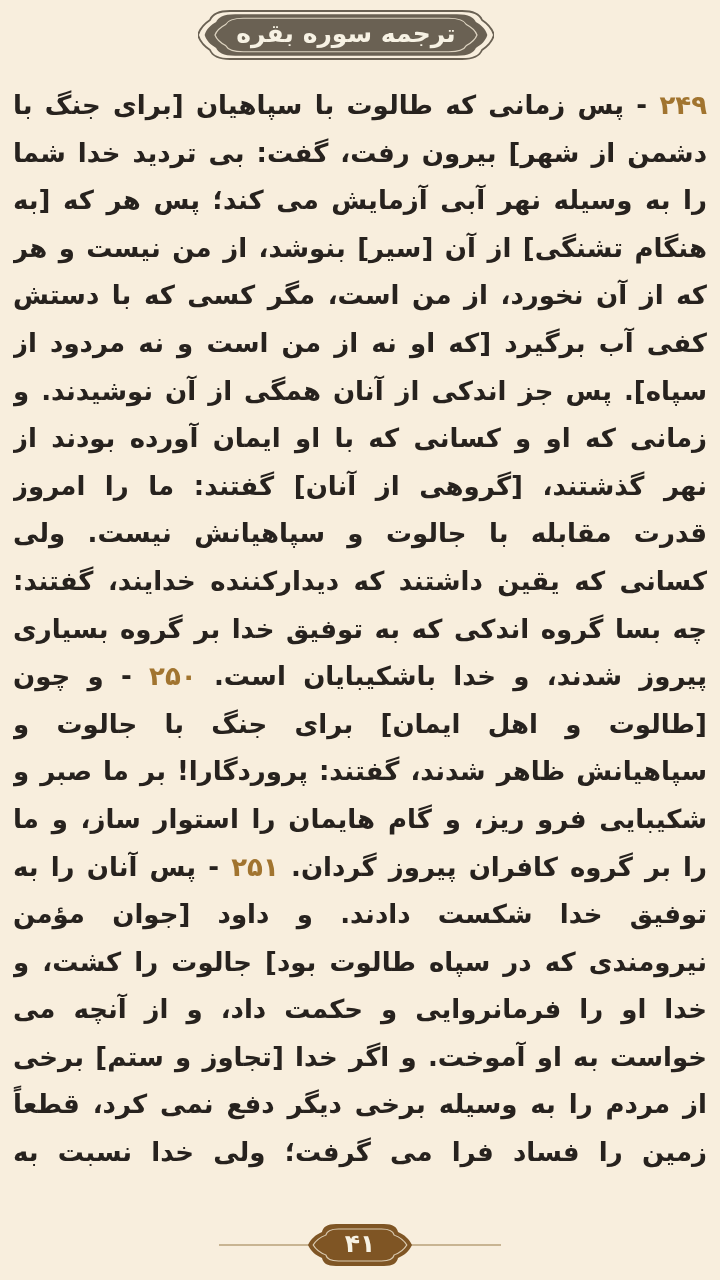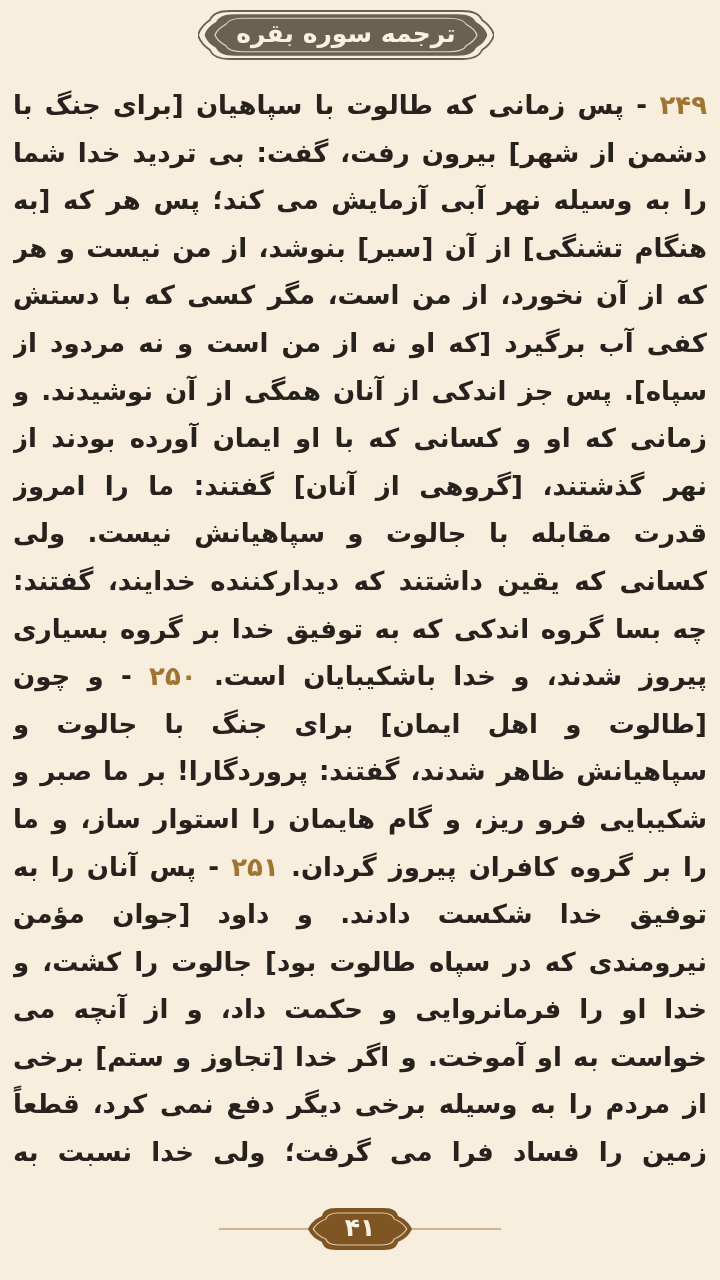--- a/index.html
+++ b/index.html
@@ -42,21 +42,21 @@
     font-size:26px;
     font-weight:bold;
     line-height:47.6px;
     color:var(--text,#27221e);
     overflow:hidden;
     word-spacing:1px;
   }
   .vnum{color:var(--verse-number,#a1742f);}
   
   .footer-wrap{
-    position:absolute;left:0;bottom:26px;width:720px;height:50px;
+    position:absolute;left:0;bottom:10px;width:720px;height:50px;
   }
   .footer-line{
     position:absolute;top:24px;left:219px;width:282px;height:2px;
     background:var(--footer-line,#c8b492);
   }
   .footer-badge{
     position:absolute;top:2px;left:308px;width:104px;height:46px;
   }
   .footer-badge svg{position:absolute;inset:0;}
   .fb-fill{fill:var(--footer-badge,#7f5524);}

